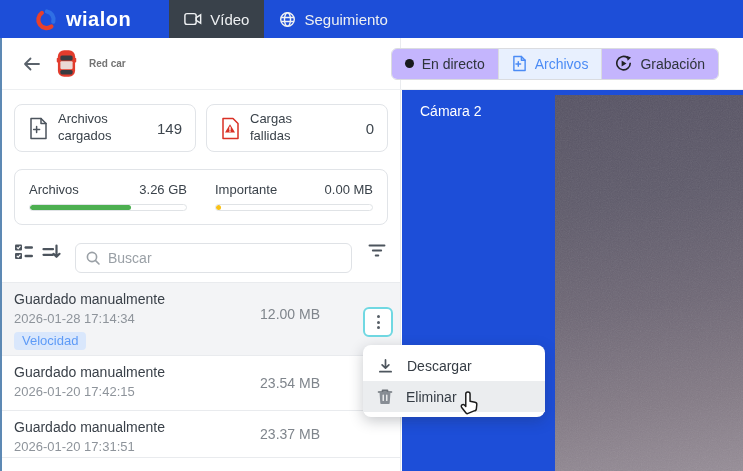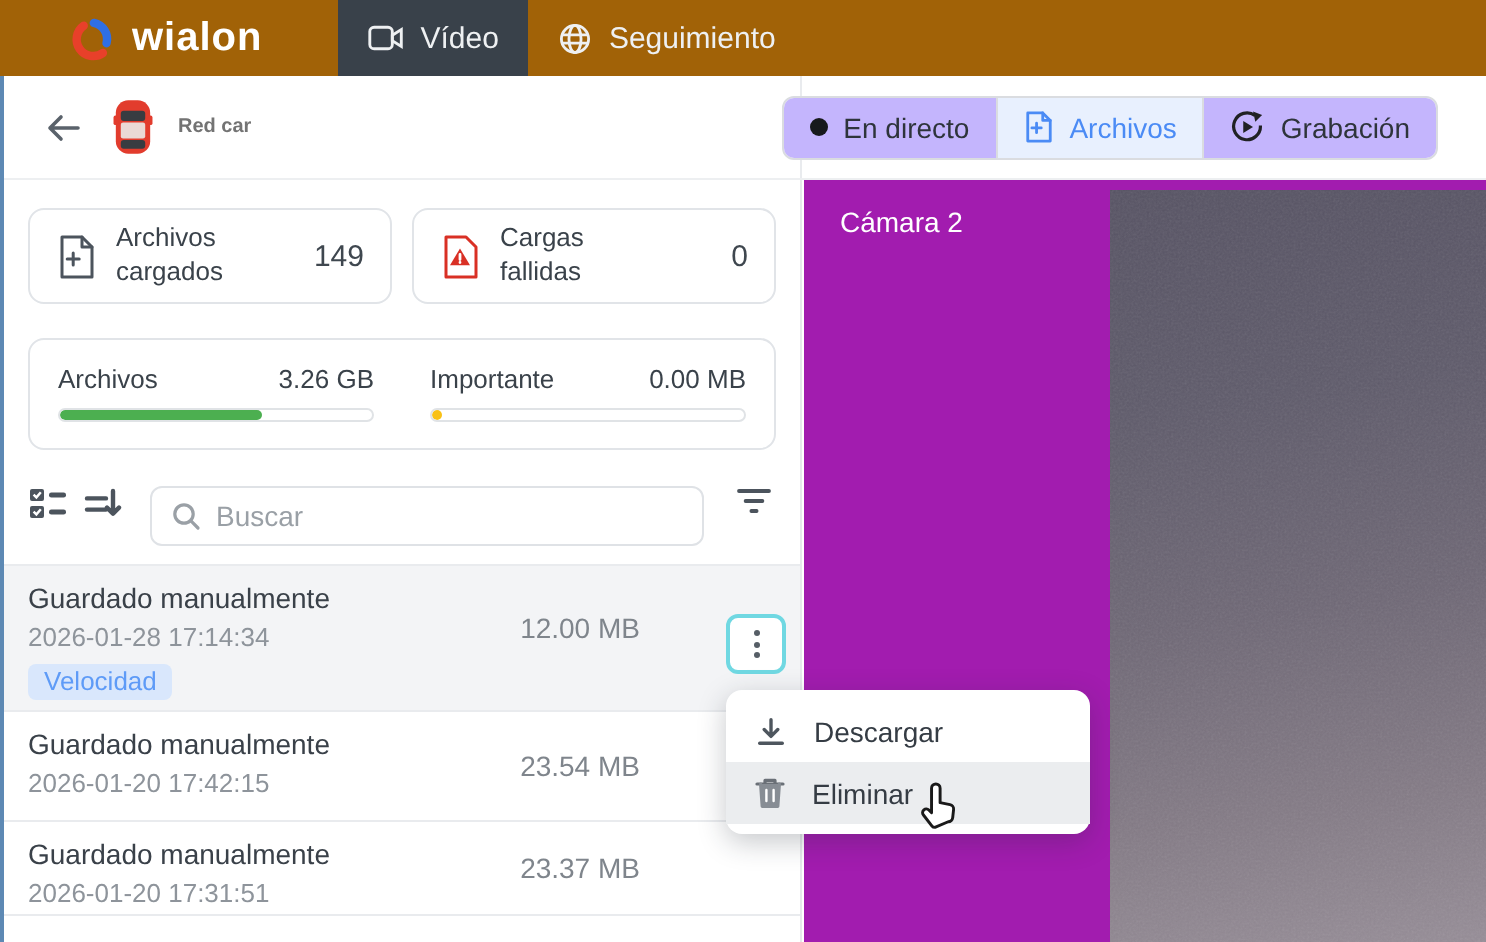--- a/index.html
+++ b/index.html
@@ -1,21 +1,21 @@
 <!DOCTYPE html>
 <html><head>
 <meta charset="utf-8">
 <style>
   * { margin:0; padding:0; box-sizing:border-box; }
   html,body { background:#e9eaec; }
   body { font-family:"Liberation Sans", sans-serif; }
   .app { position:relative; width:743px; height:471px; background:#fff; overflow:hidden; }
 
   
-  .topbar { position:absolute; top:0; left:0; right:0; height:38px; background:#a16207; display:flex; align-items:stretch; }
+  .topbar { position:absolute; top:0; left:0; right:0; height:38px; background:#1d4ed8; display:flex; align-items:stretch; }
   .brand { display:flex; align-items:center; gap:9px; margin-left:34px; }
   .brand-text { color:#fff; font-size:20px; font-weight:bold; letter-spacing:.5px; text-transform:lowercase; }
   .topnav { display:flex; margin-left:38px; }
   .topnav-item { display:flex; align-items:center; gap:8px; padding:0 15px; color:#eef0f2; font-size:15px; cursor:pointer; }
   .topnav-item.active { background:#39414a; }
 
   
   .header { position:absolute; top:38px; left:0; right:0; height:52px; background:#fff; border-bottom:1px solid #edeff1; }
   .header-left { position:absolute; left:0; top:0; bottom:0; width:401px; border-right:1px solid #e9ebee; display:flex; align-items:center; padding-left:20px; gap:12px; }
   .back-btn { background:none; border:none; cursor:pointer; display:flex; align-items:center; padding:2px; }
@@ -57,21 +57,21 @@
   .row-size.centered { top:50%; transform:translateY(-50%); }
 
   .dots-btn { position:absolute; left:363px; top:307px; width:30px; height:30px; border:2px solid #70d8e2; border-radius:6px; background:#fff; z-index:5; display:flex; flex-direction:column; align-items:center; justify-content:center; gap:2.5px; cursor:pointer; }
   .dots-btn i { width:3px; height:3px; border-radius:50%; background:#565e66; }
 
   .context-menu { position:absolute; left:363px; top:345px; width:182px; background:#fff; border-radius:8px; box-shadow:0 4px 14px rgba(30,40,50,.25); padding:5px 0; z-index:10; }
   .menu-item { display:flex; align-items:center; gap:13px; height:31px; padding:0 14px; font-size:14px; color:#353c44; cursor:pointer; }
   .menu-item.hovered { background:#ebedef; }
 
   
-  .video-panel { position:absolute; top:90px; left:402px; right:0; bottom:0; background:#a21caf; overflow:hidden; }
+  .video-panel { position:absolute; top:90px; left:402px; right:0; bottom:0; background:#1d4ed8; overflow:hidden; }
   .cam-label { position:absolute; left:18px; top:13px; color:#fff; font-size:14px; }
   .video-frame { position:absolute; left:153px; top:5px; right:0; bottom:0;
     background:linear-gradient(172deg,#565263 0%,#5e5a6a 28%,#6e6775 55%,#837a85 80%,#968d97 100%); }
   .video-frame svg { position:absolute; inset:0; width:100%; height:100%; opacity:.14; }
 
   .left-edge { position:absolute; left:0; top:38px; bottom:0; width:2px; background:#5d89b4; z-index:40; }
   .cursor { position:absolute; left:457px; top:389px; z-index:30; pointer-events:none; }
 </style>
 </head>
 <body>

